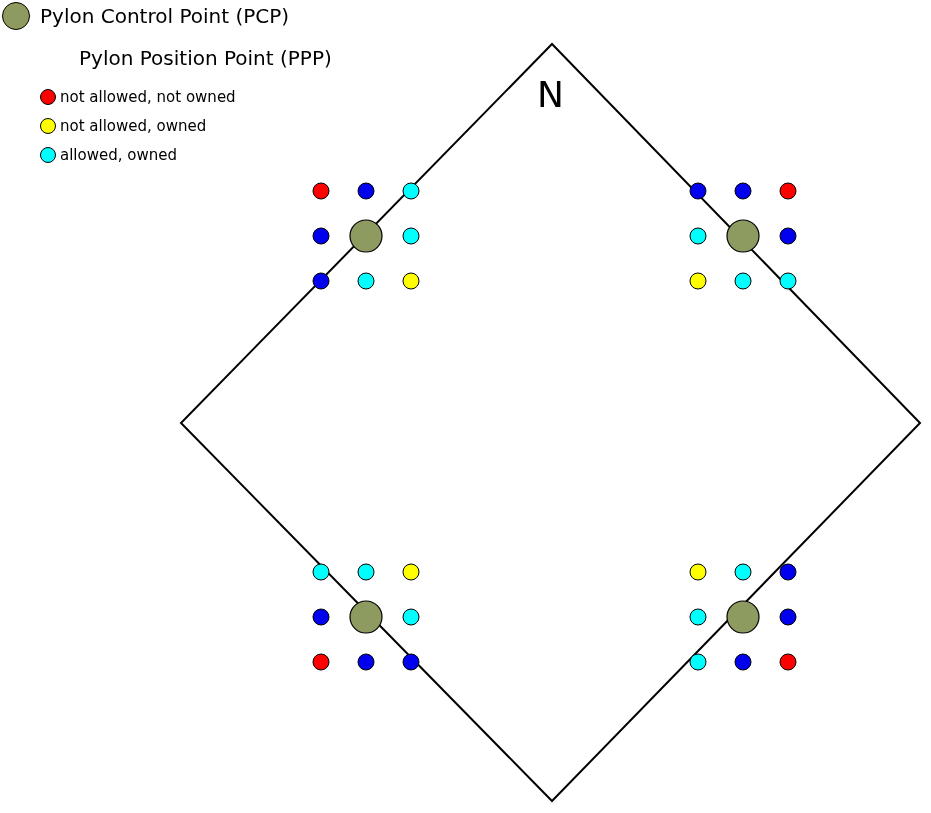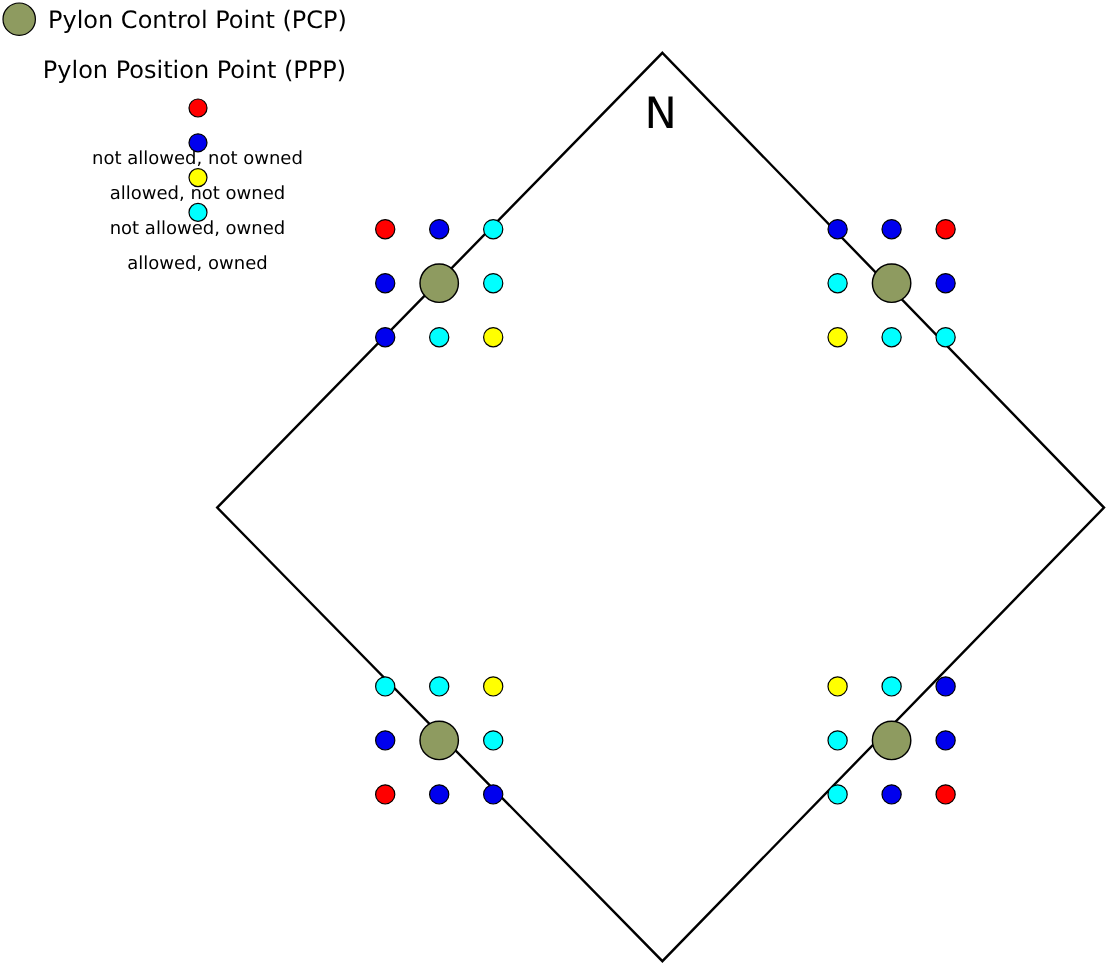--- a/index.html
+++ b/index.html
@@ -6,32 +6,32 @@
   .canvas {
     position: relative;
     width: 931px;
     height: 813px;
     background: #ffffff;
     font-family: "DejaVu Sans", "Liberation Sans", sans-serif;
     color: #000;
     overflow: hidden;
   }
   .scene { position: absolute; top: 0; left: 0; }
-  .legend { position: absolute; top: 0; left: 0; text-align: center; }
+  .legend { position: absolute; top: 0; left: 0; }
   .pcp-row { display: flex; align-items: center; gap: 10px; margin: 2px 0 0 2px; }
   .pcp-swatch {
     width: 26px; height: 26px; border-radius: 50%;
     border: 1px solid #000; flex: 0 0 auto;
   }
   .legend-title { font-size: 20px; white-space: nowrap; }
-  .ppp-title { font-size: 20px; margin: 16px 0 0 35px; white-space: nowrap; }
+  .ppp-title { font-size: 20px; margin: 16px 0 0 79px; white-space: nowrap; }
   .legend-items { list-style: none; margin: 12px 0 0 40px; padding: 0; }
   .legend-items li {
-    display: flex; align-items: center; gap: 25px;
-    height: 29px; font-size: 15px; white-space: nowrap; flex-direction: column;
+    display: flex; align-items: center; gap: 4px;
+    height: 29px; font-size: 15px; white-space: nowrap;
   }
   .legend-items .dot {
     width: 14px; height: 14px; border-radius: 50%;
     border: 1px solid #000; flex: 0 0 auto;
   }
 </style>
 </head>
 <body>
 
 <div class="canvas">
@@ -92,24 +92,20 @@
       <span class="pcp-swatch" style="background: rgb(142, 155, 96);"></span>
       <span class="legend-title">Pylon Control Point (PCP)</span>
     </div>
     <div class="ppp-title">Pylon Position Point (PPP)</div>
     <ul class="legend-items" id="legend-items">
         <li>
           <span class="dot" style="background: rgb(255, 0, 0);"></span>
           <span>not allowed, not owned</span>
         </li>
         <li>
-          <span class="dot" style="background: rgb(0, 0, 238);"></span>
-          <span>allowed, not owned</span>
-        </li>
-        <li>
           <span class="dot" style="background: rgb(255, 255, 0);"></span>
           <span>not allowed, owned</span>
         </li>
         <li>
           <span class="dot" style="background: rgb(0, 255, 255);"></span>
           <span>allowed, owned</span>
         </li>
       </ul>
   </div>
 

